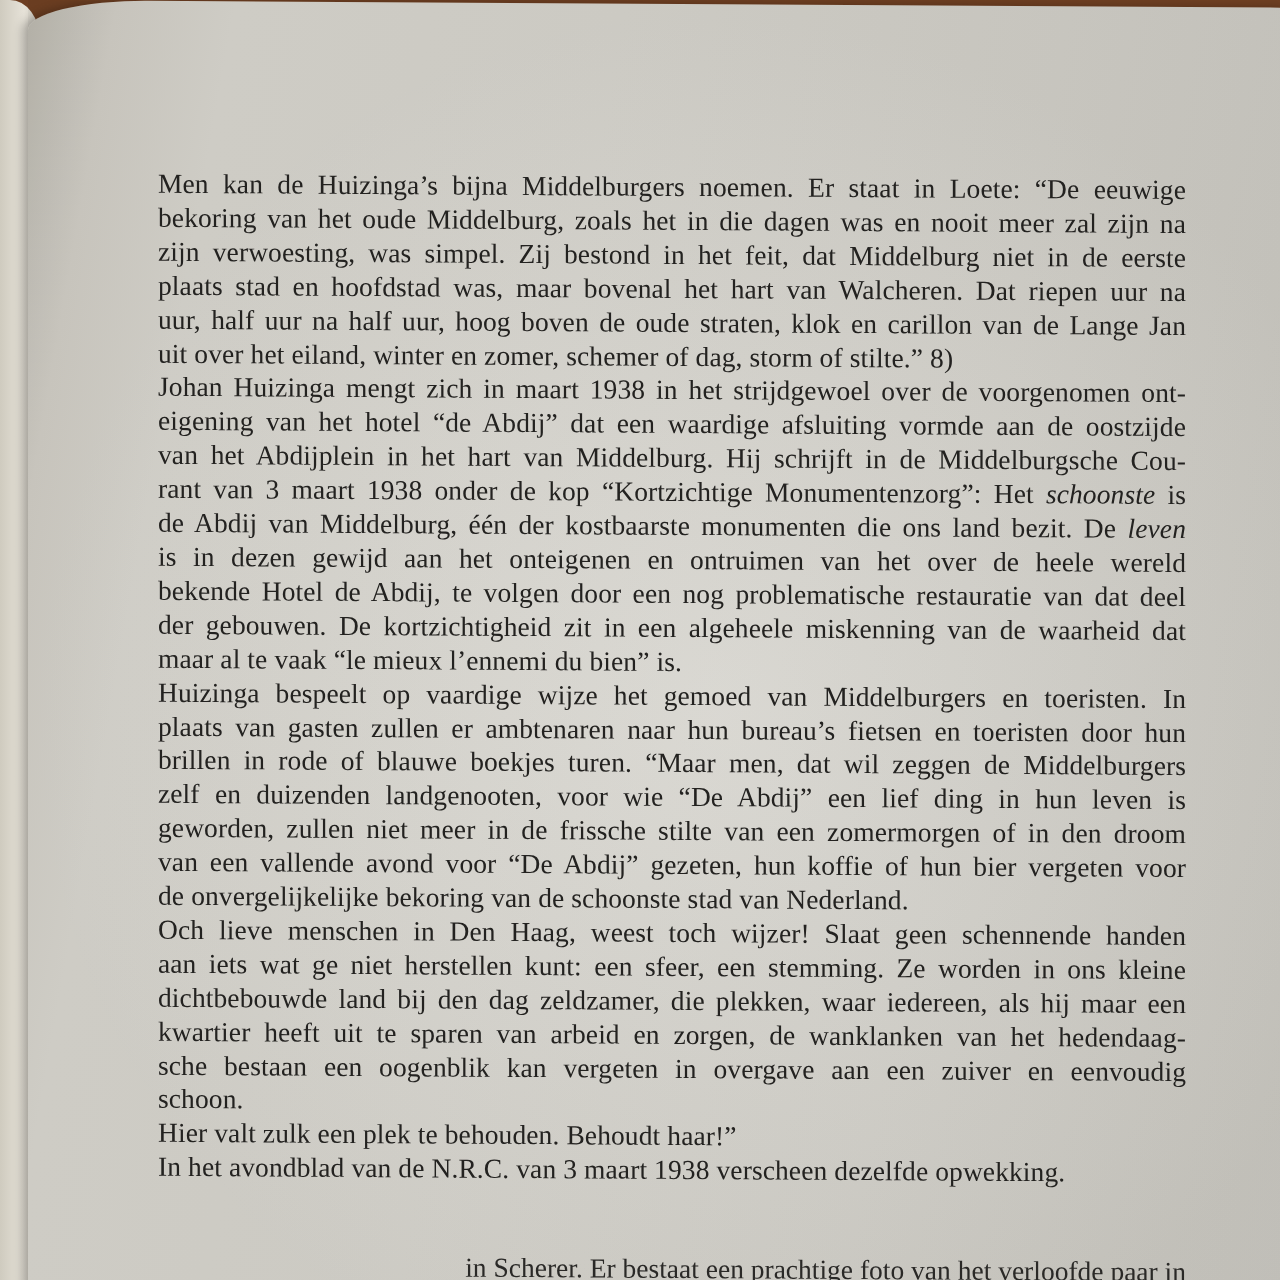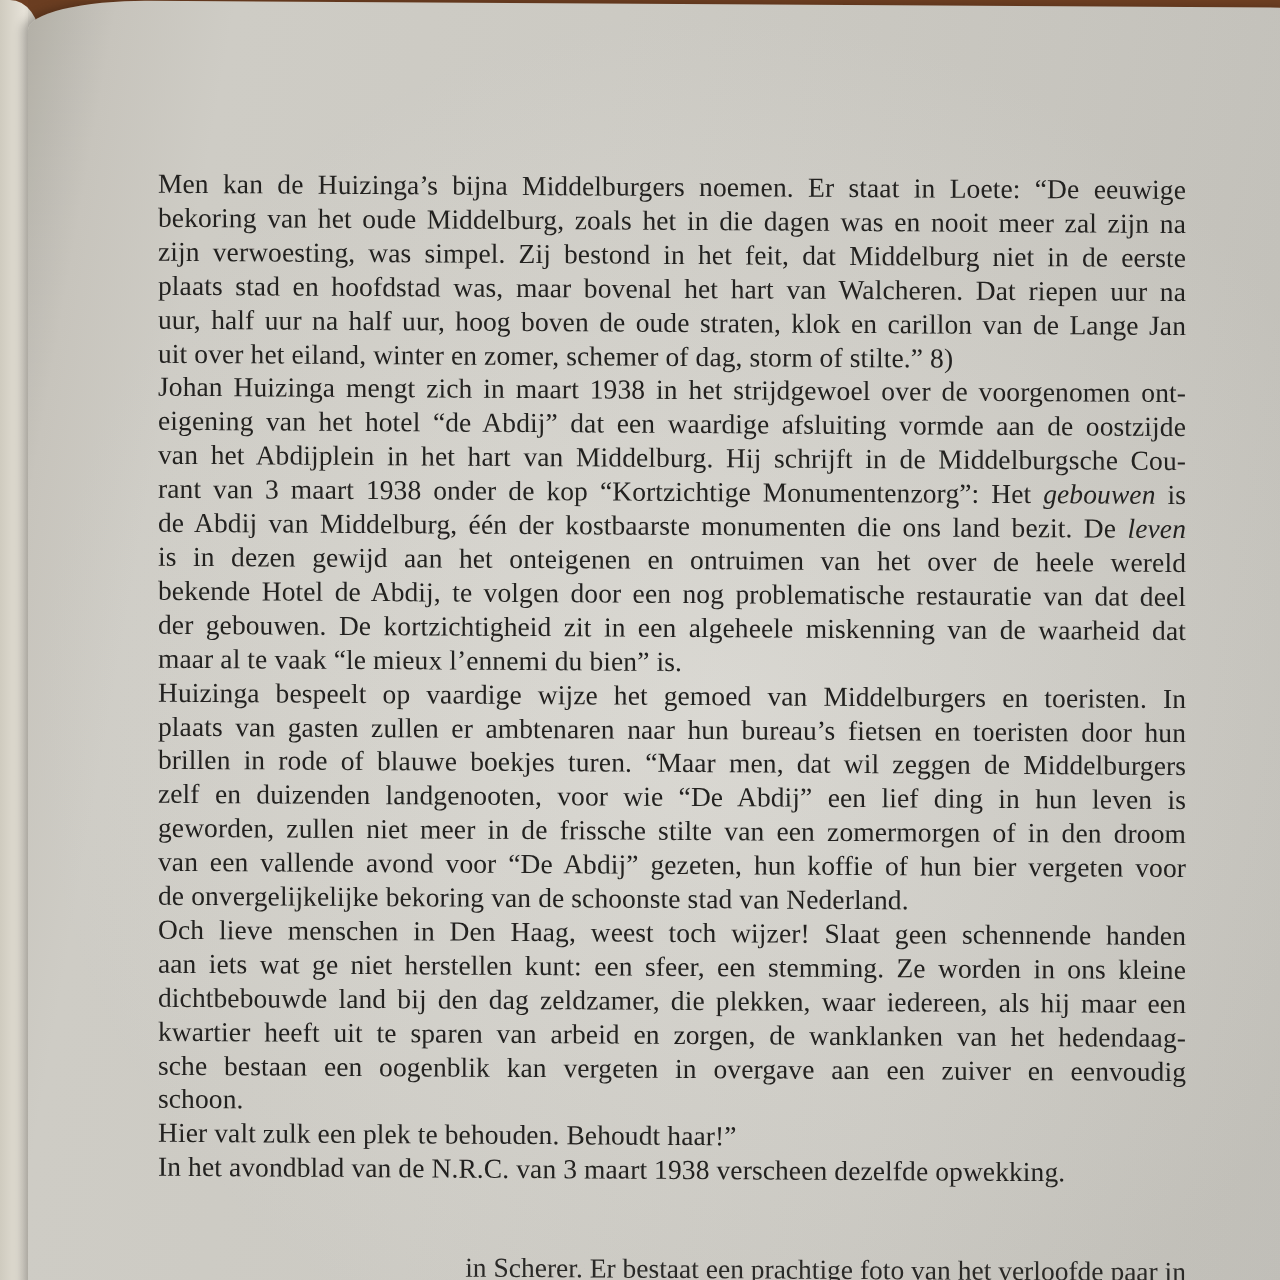--- a/index.html
+++ b/index.html
@@ -92,21 +92,21 @@
       <span class="line">Men kan de Huizinga’s bijna Middelburgers noemen. Er staat in Loete: “De eeuwige</span>
       <span class="line">bekoring van het oude Middelburg, zoals het in die dagen was en nooit meer zal zijn na</span>
       <span class="line">zijn verwoesting, was simpel. Zij bestond in het feit, dat Middelburg niet in de eerste</span>
       <span class="line">plaats stad en hoofdstad was, maar bovenal het hart van Walcheren. Dat riepen uur na</span>
       <span class="line">uur, half uur na half uur, hoog boven de oude straten, klok en carillon van de Lange Jan</span>
       <span class="line last">uit over het eiland, winter en zomer, schemer of dag, storm of stilte.” 8)</span>
 
       <span class="line">Johan Huizinga mengt zich in maart 1938 in het strijdgewoel over de voorgenomen ont-</span>
       <span class="line">eigening van het hotel “de Abdij” dat een waardige afsluiting vormde aan de oostzijde</span>
       <span class="line">van het Abdijplein in het hart van Middelburg. Hij schrijft in de Middelburgsche Cou-</span>
-      <span class="line"><span>rant van 3 maart 1938 onder de kop “Kortzichtige Monumentenzorg”: Het </span><span class="it">gebouwen</span><span> is</span></span>
+      <span class="line"><span>rant van 3 maart 1938 onder de kop “Kortzichtige Monumentenzorg”: Het </span><span class="it">schoonste</span><span> is</span></span>
       <span class="line"><span>de Abdij van Middelburg, één der kostbaarste monumenten die ons land bezit. De </span><span class="it">leven</span></span>
       <span class="line">is in dezen gewijd aan het onteigenen en ontruimen van het over de heele wereld</span>
       <span class="line">bekende Hotel de Abdij, te volgen door een nog problematische restauratie van dat deel</span>
       <span class="line">der gebouwen. De kortzichtigheid zit in een algeheele miskenning van de waarheid dat</span>
       <span class="line last">maar al te vaak “le mieux l’ennemi du bien” is.</span>
 
       <span class="line">Huizinga bespeelt op vaardige wijze het gemoed van Middelburgers en toeristen. In</span>
       <span class="line">plaats van gasten zullen er ambtenaren naar hun bureau’s fietsen en toeristen door hun</span>
       <span class="line">brillen in rode of blauwe boekjes turen. “Maar men, dat wil zeggen de Middelburgers</span>
       <span class="line">zelf en duizenden landgenooten, voor wie “De Abdij” een lief ding in hun leven is</span>

